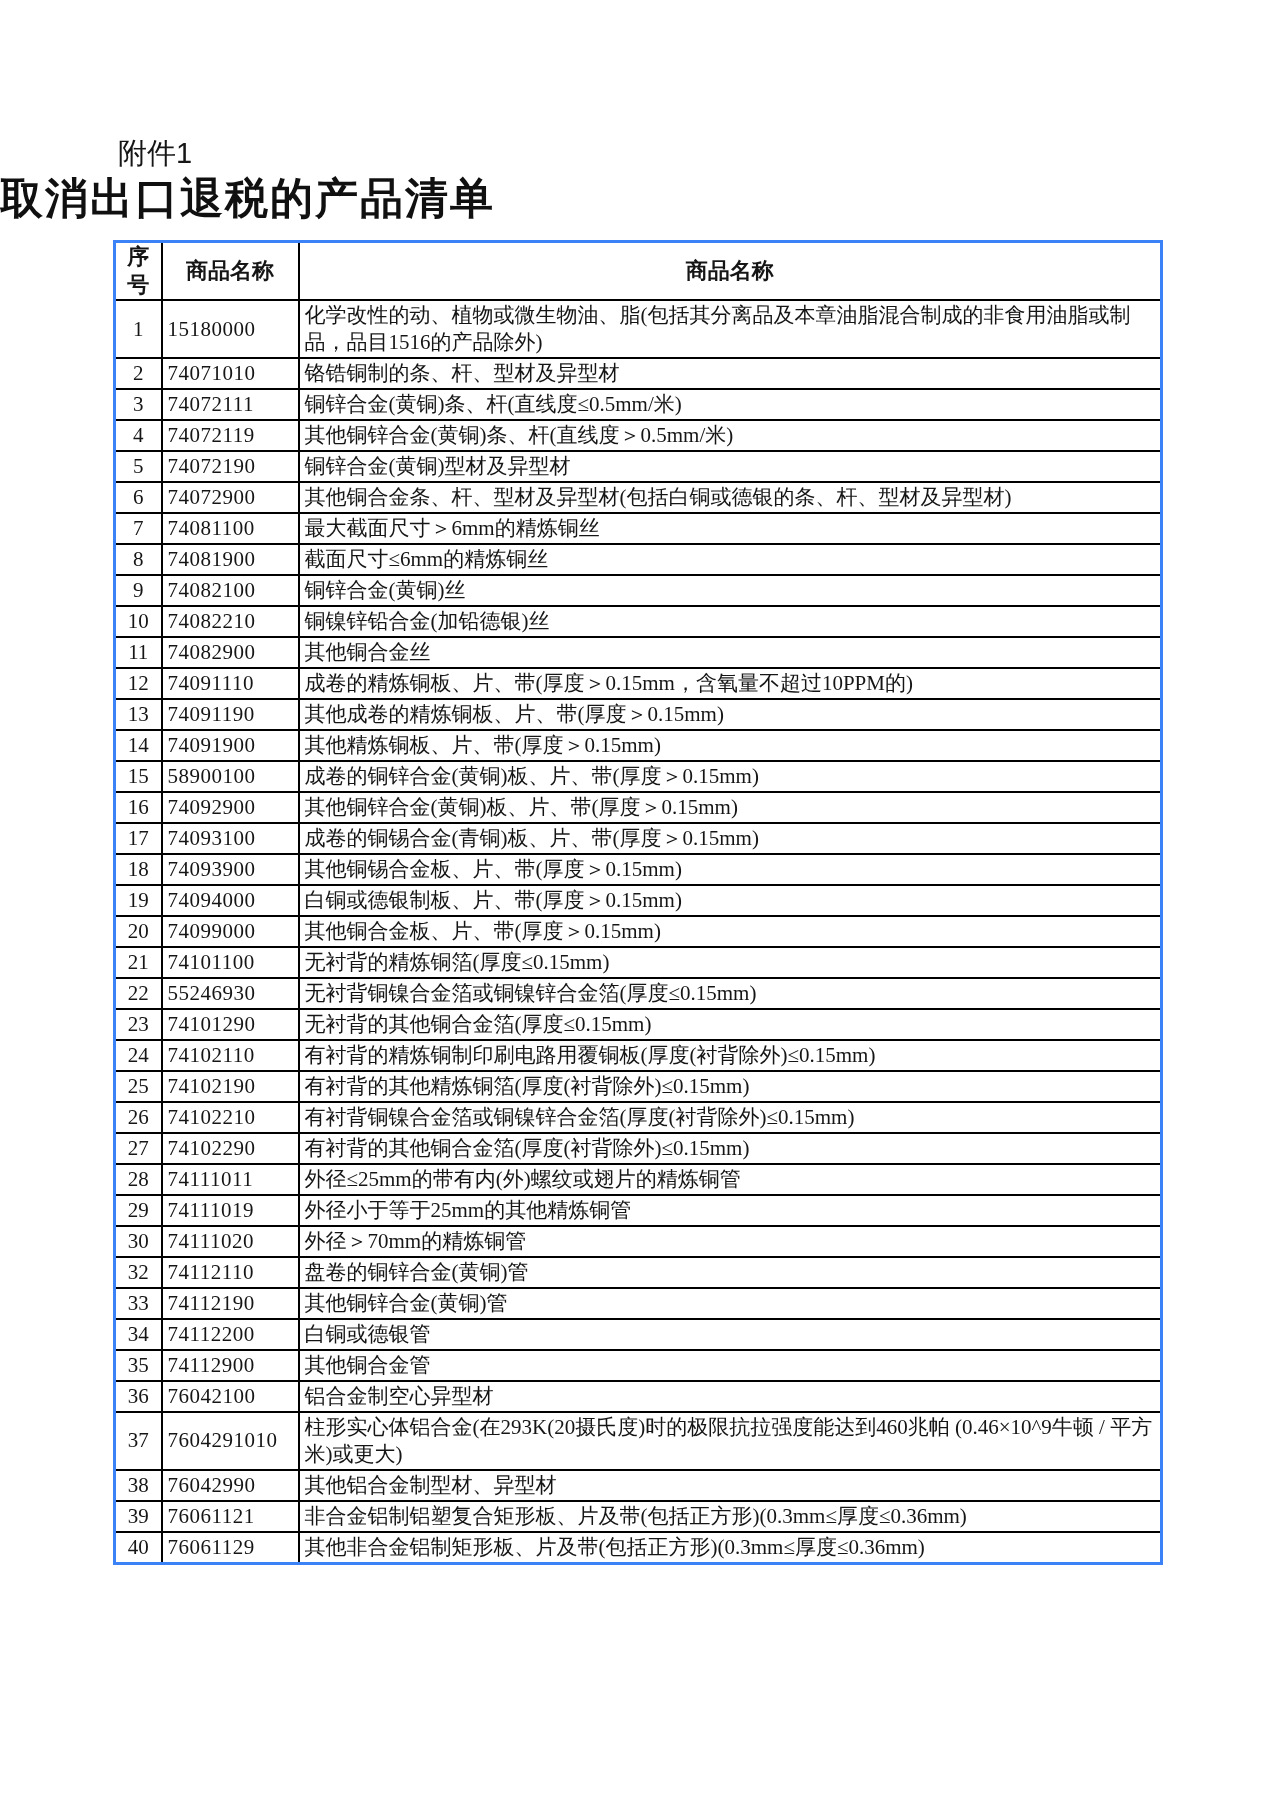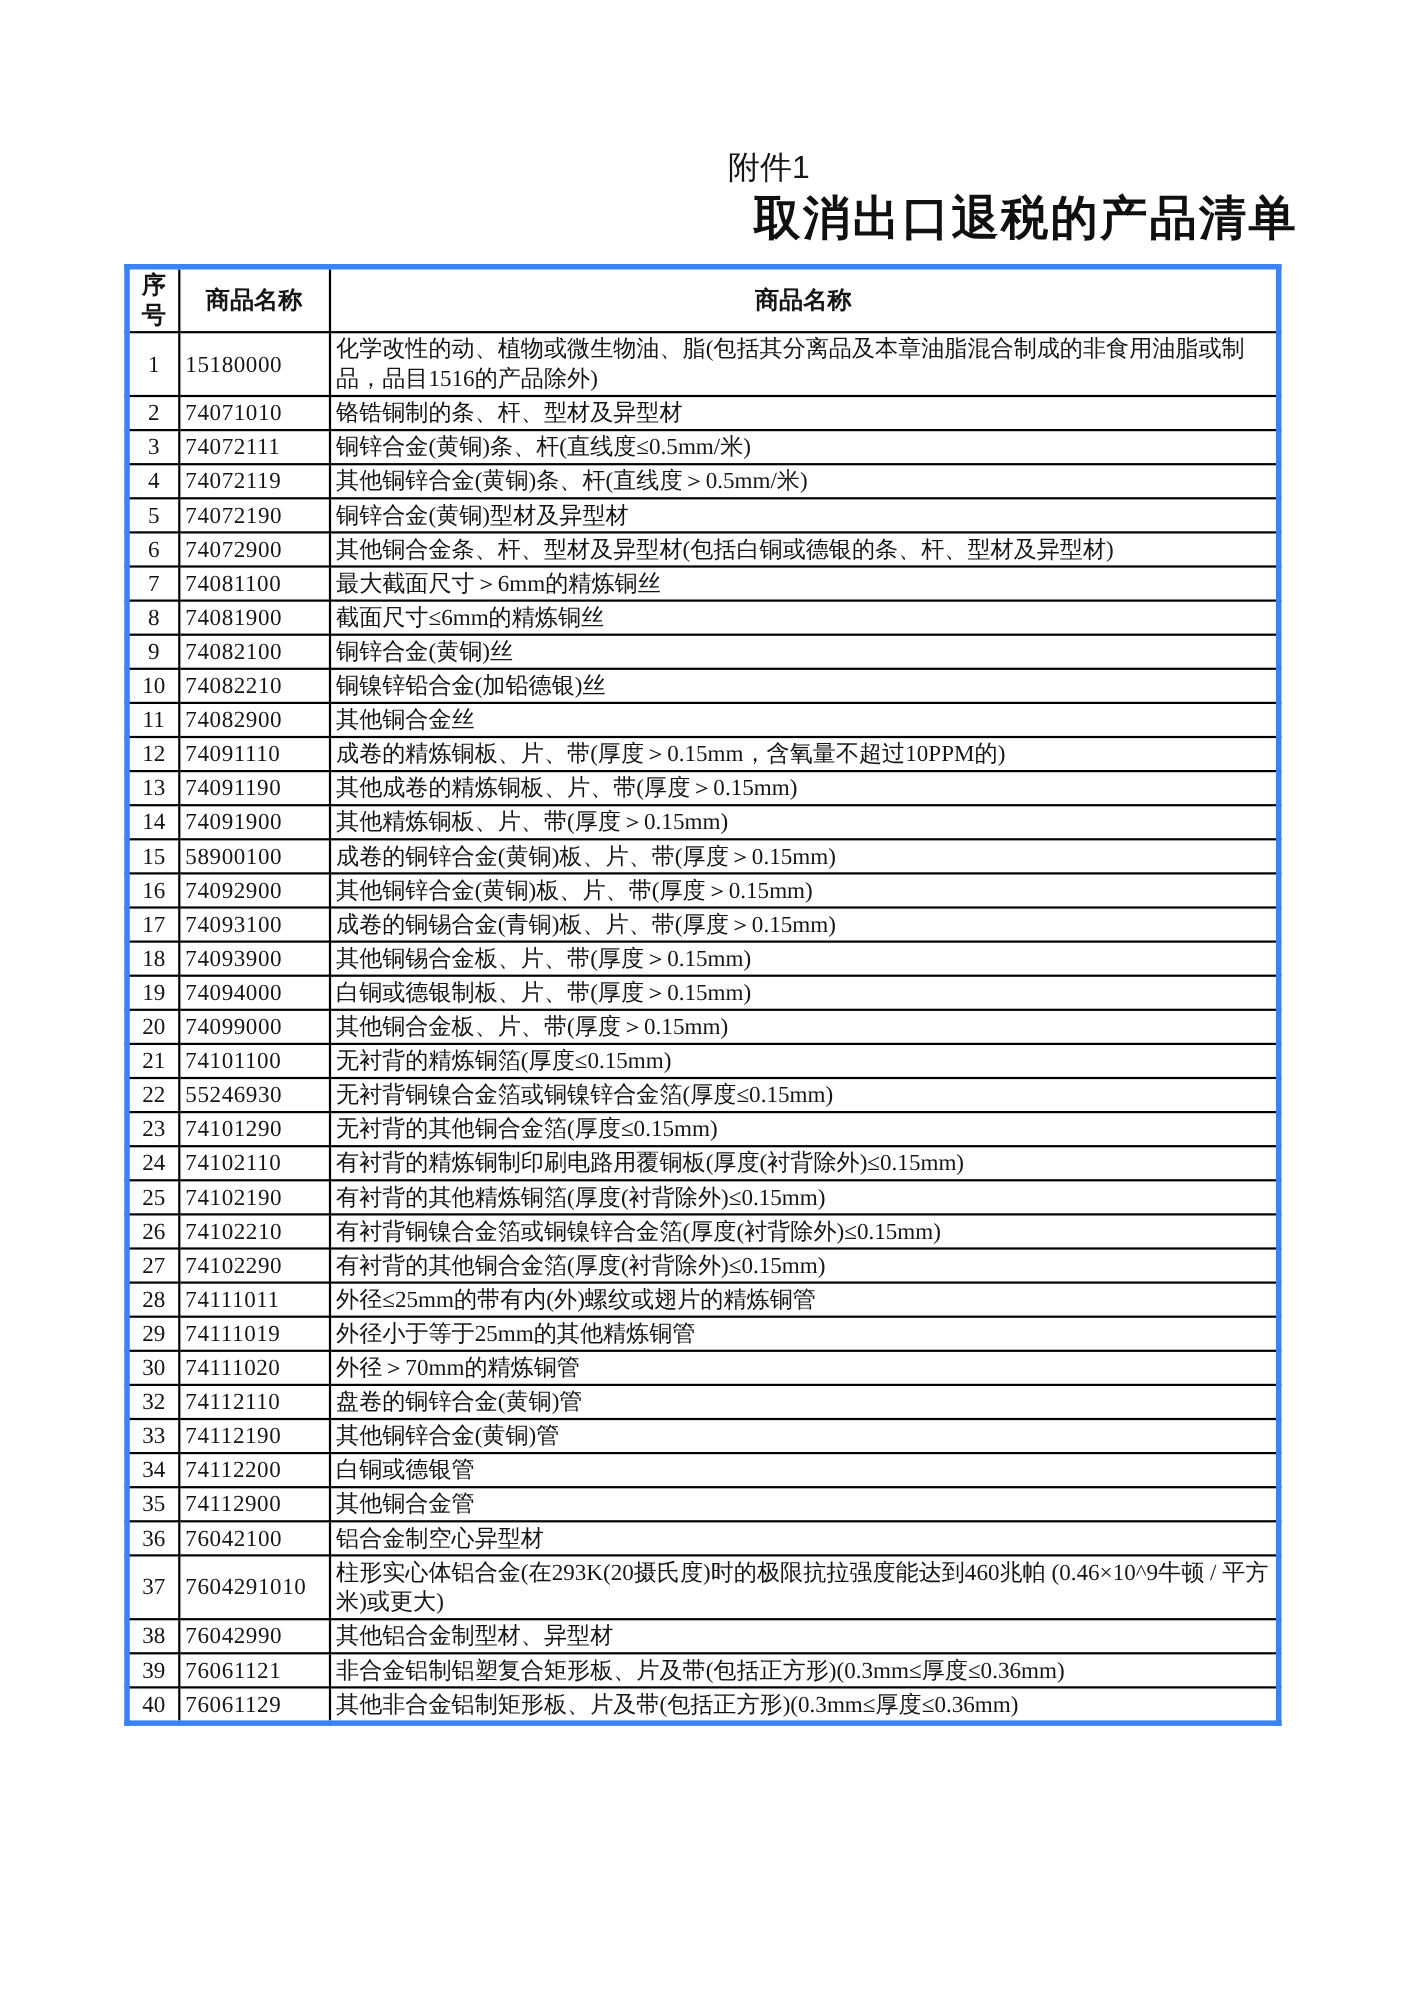--- a/index.html
+++ b/index.html
@@ -14,37 +14,36 @@
     font-family: "Liberation Serif", "DejaVu Serif", serif;
     overflow: hidden;
   }
   .attachment {
     padding-top: 138px;
     margin-left: 118px;
     font-family: "Liberation Sans", "DejaVu Sans", sans-serif;
     font-size: 29px;
     line-height: 1.1;
     color: #161616;
-    text-align: center;
   }
   .doc-title {
     width: 1180px;
-    text-align: right;
+    text-align: left;
     font-size: 43px;
     font-weight: bold;
     letter-spacing: 2px;
     margin-top: 0px;
     color: #101010;
   }
   table.products {
     border-collapse: collapse;
     table-layout: fixed;
     width: 1047px;
     margin: 12px 0 0 113px;
-    border: 5px solid #3b82f6;
+    border: 3px solid #3b82f6;
   }
   table.products th,
   table.products td {
     border: 2px solid #000;
     font-size: 21px;
     line-height: 1.28;
     vertical-align: middle;
     overflow: hidden;
   }
   table.products th {

